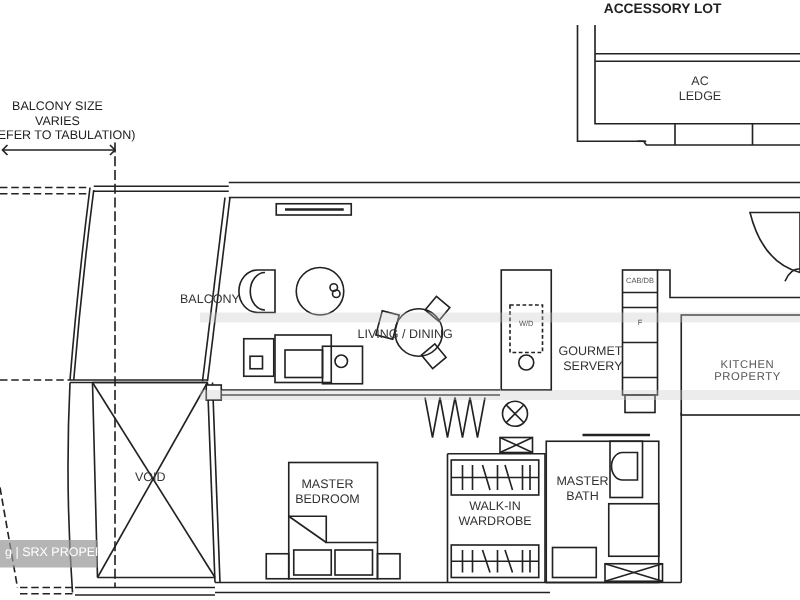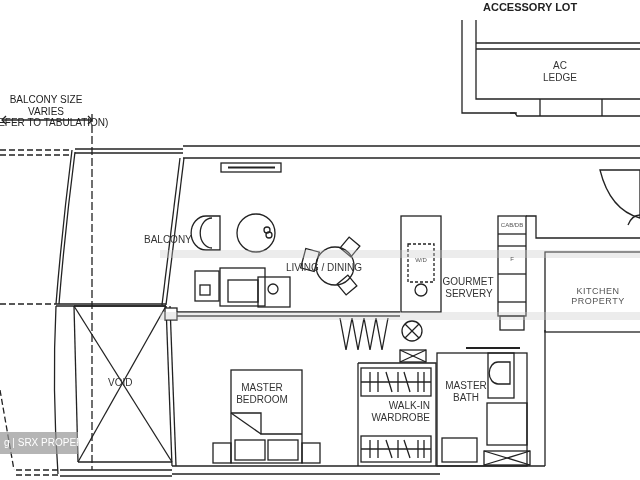--- a/index.html
+++ b/index.html
@@ -2,21 +2,21 @@
 <html><head>
 <meta charset="utf-8">
 <style>
   html, body { margin:0; padding:0; background:#ffffff; }
   body { width:640px; height:480px; overflow:hidden; position:relative; font-family:"Liberation Sans", sans-serif; }
   #plan { position:absolute; left:0; top:0; width:640px; height:480px; }
   .lbl { position:absolute; color:#333; font-family:"Liberation Sans", sans-serif; text-align:center; line-height:1.15; white-space:nowrap; }
   .lbl-room { font-size:10px; }
   .lbl-small { font-size:6px; color:#555; }
   .lbl-header { font-size:11px; font-weight:bold; color:#222; }
-  .lbl-note { font-size:10px; color:#222;margin-top:14px; }
+  .lbl-note { font-size:10px; color:#222; }
   .blurred { font-size:9px; color:#555; filter:blur(0.6px); letter-spacing:0.5px; }
   .watermark { position:absolute; left:0; top:432px; width:78px; height:22px; background:rgba(150,150,150,0.7); color:#fff; font-size:10px; line-height:22px; padding-left:4px; box-sizing:border-box; white-space:nowrap; overflow:hidden; }
   .hband { position:absolute; left:160px; width:480px; height:8px; background:rgba(200,200,200,0.35); }
 </style>
 </head>
 <body>
 
 <svg id="plan" viewBox="0 0 640 480" xmlns="http://www.w3.org/2000/svg">
   <g fill="none" stroke="#222" stroke-width="1.3">
 
@@ -171,38 +171,38 @@
 
 <div class="lbl lbl-room" style="left:540px; top:60px; width:40px;">
   <div>AC</div>
   <div>LEDGE</div>
 </div>
 
 <div class="lbl lbl-room" style="left:104px; top:234px;margin-left:40px;">BALCONY</div>
 <div class="lbl lbl-room" style="left:108px; top:377px;">VOID</div>
 <div class="lbl lbl-room" style="left:286px; top:222px;margin-top:40px;">LIVING / DINING</div>
 
-<div class="lbl lbl-room" style="left:446px; top:276px; width:52px; text-align:center;">
+<div class="lbl lbl-room" style="left:446px; top:276px; width:52px; text-align:right;">
   <div style="margin-left:-8px;">GOURMET</div>
   <div style="margin-left:-6px;">SERVERY</div>
 </div>
 <div class="lbl blurred" style="left:558px; top:286px; width:80px;">
   <div>KITCHEN</div>
   <div>PROPERTY</div>
 </div>
 
 <div class="lbl lbl-small" style="left:498px; top:222px; width:28px;">CAB/DB</div>
 <div class="lbl lbl-small" style="left:498px; top:256px; width:28px;">F</div>
 <div class="lbl lbl-small" style="left:408px; top:257px; width:26px;">W/D</div>
 
 <div class="lbl lbl-room" style="left:232px; top:382px; width:60px;">
   <div>MASTER</div>
   <div>BEDROOM</div>
 </div>
-<div class="lbl lbl-room" style="left:362px; top:400px; width:68px;text-align:right;">
+<div class="lbl lbl-room" style="left:362px; top:400px; width:68px;">
   <div>WALK-IN</div>
   <div>WARDROBE</div>
 </div>
 <div class="lbl lbl-room" style="left:440px; top:380px; width:52px;">
   <div>MASTER</div>
   <div>BATH</div>
 </div>
 
 <div class="watermark">g | SRX PROPERTY</div>
 

